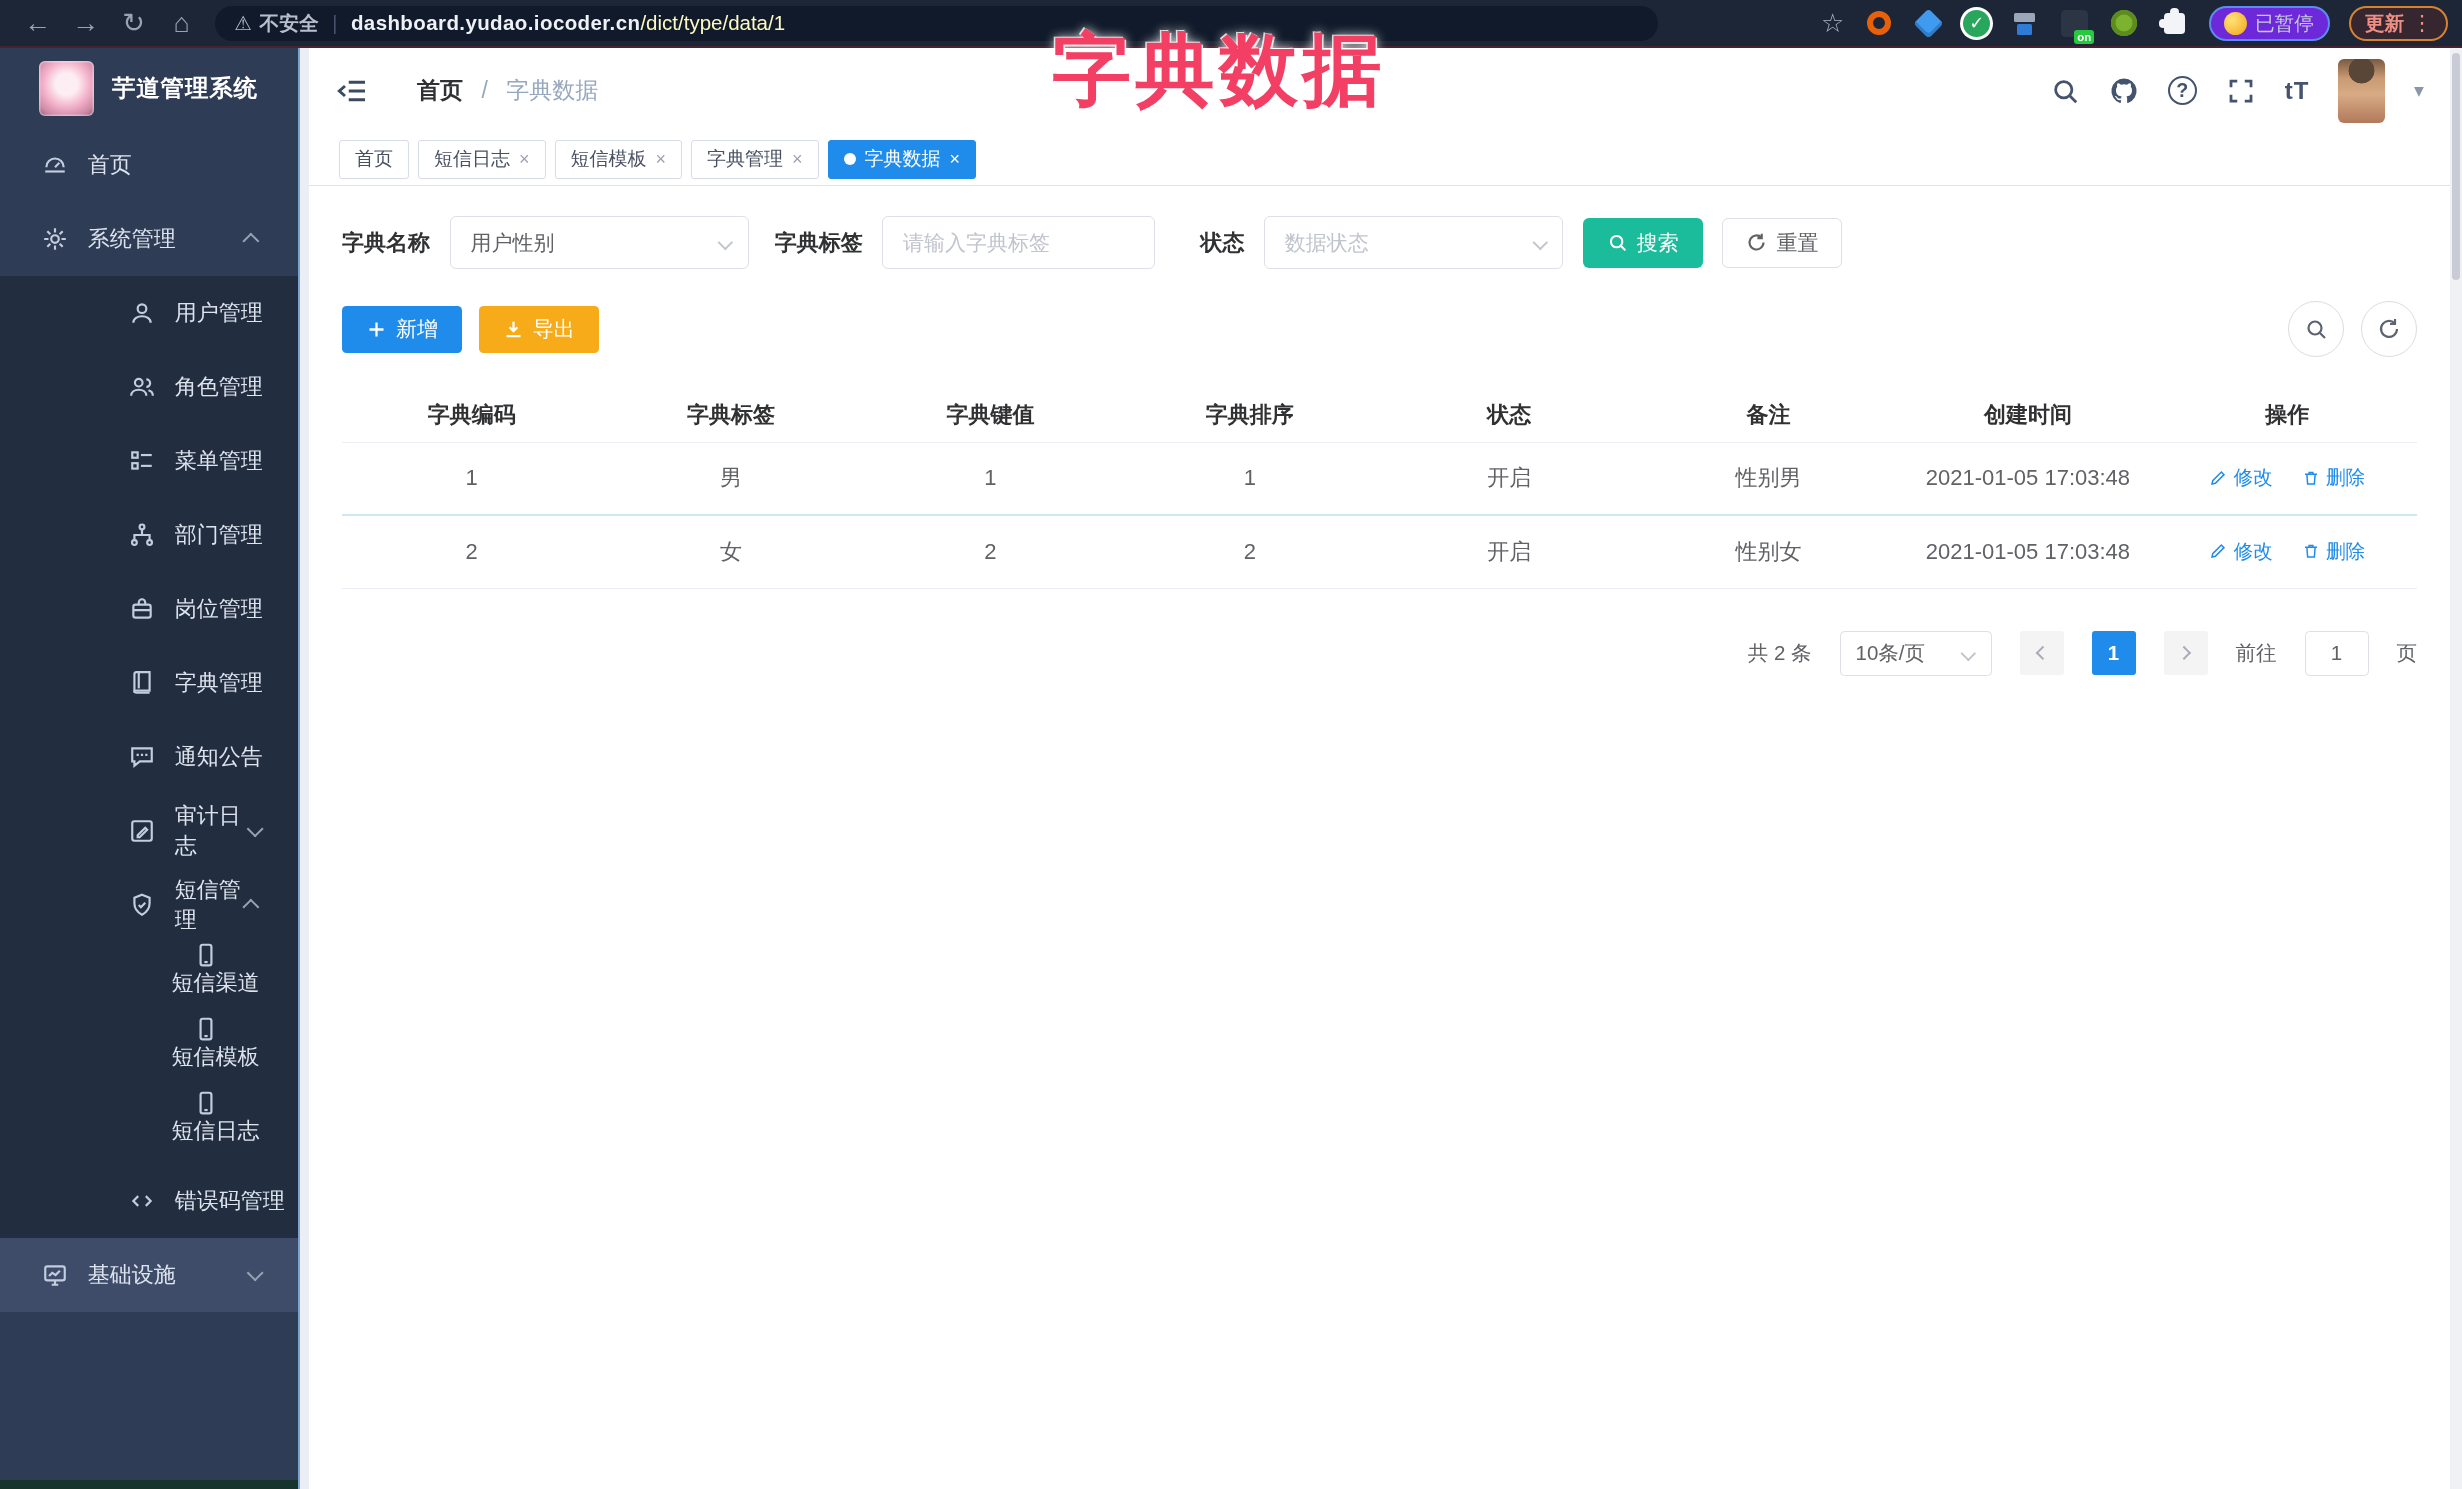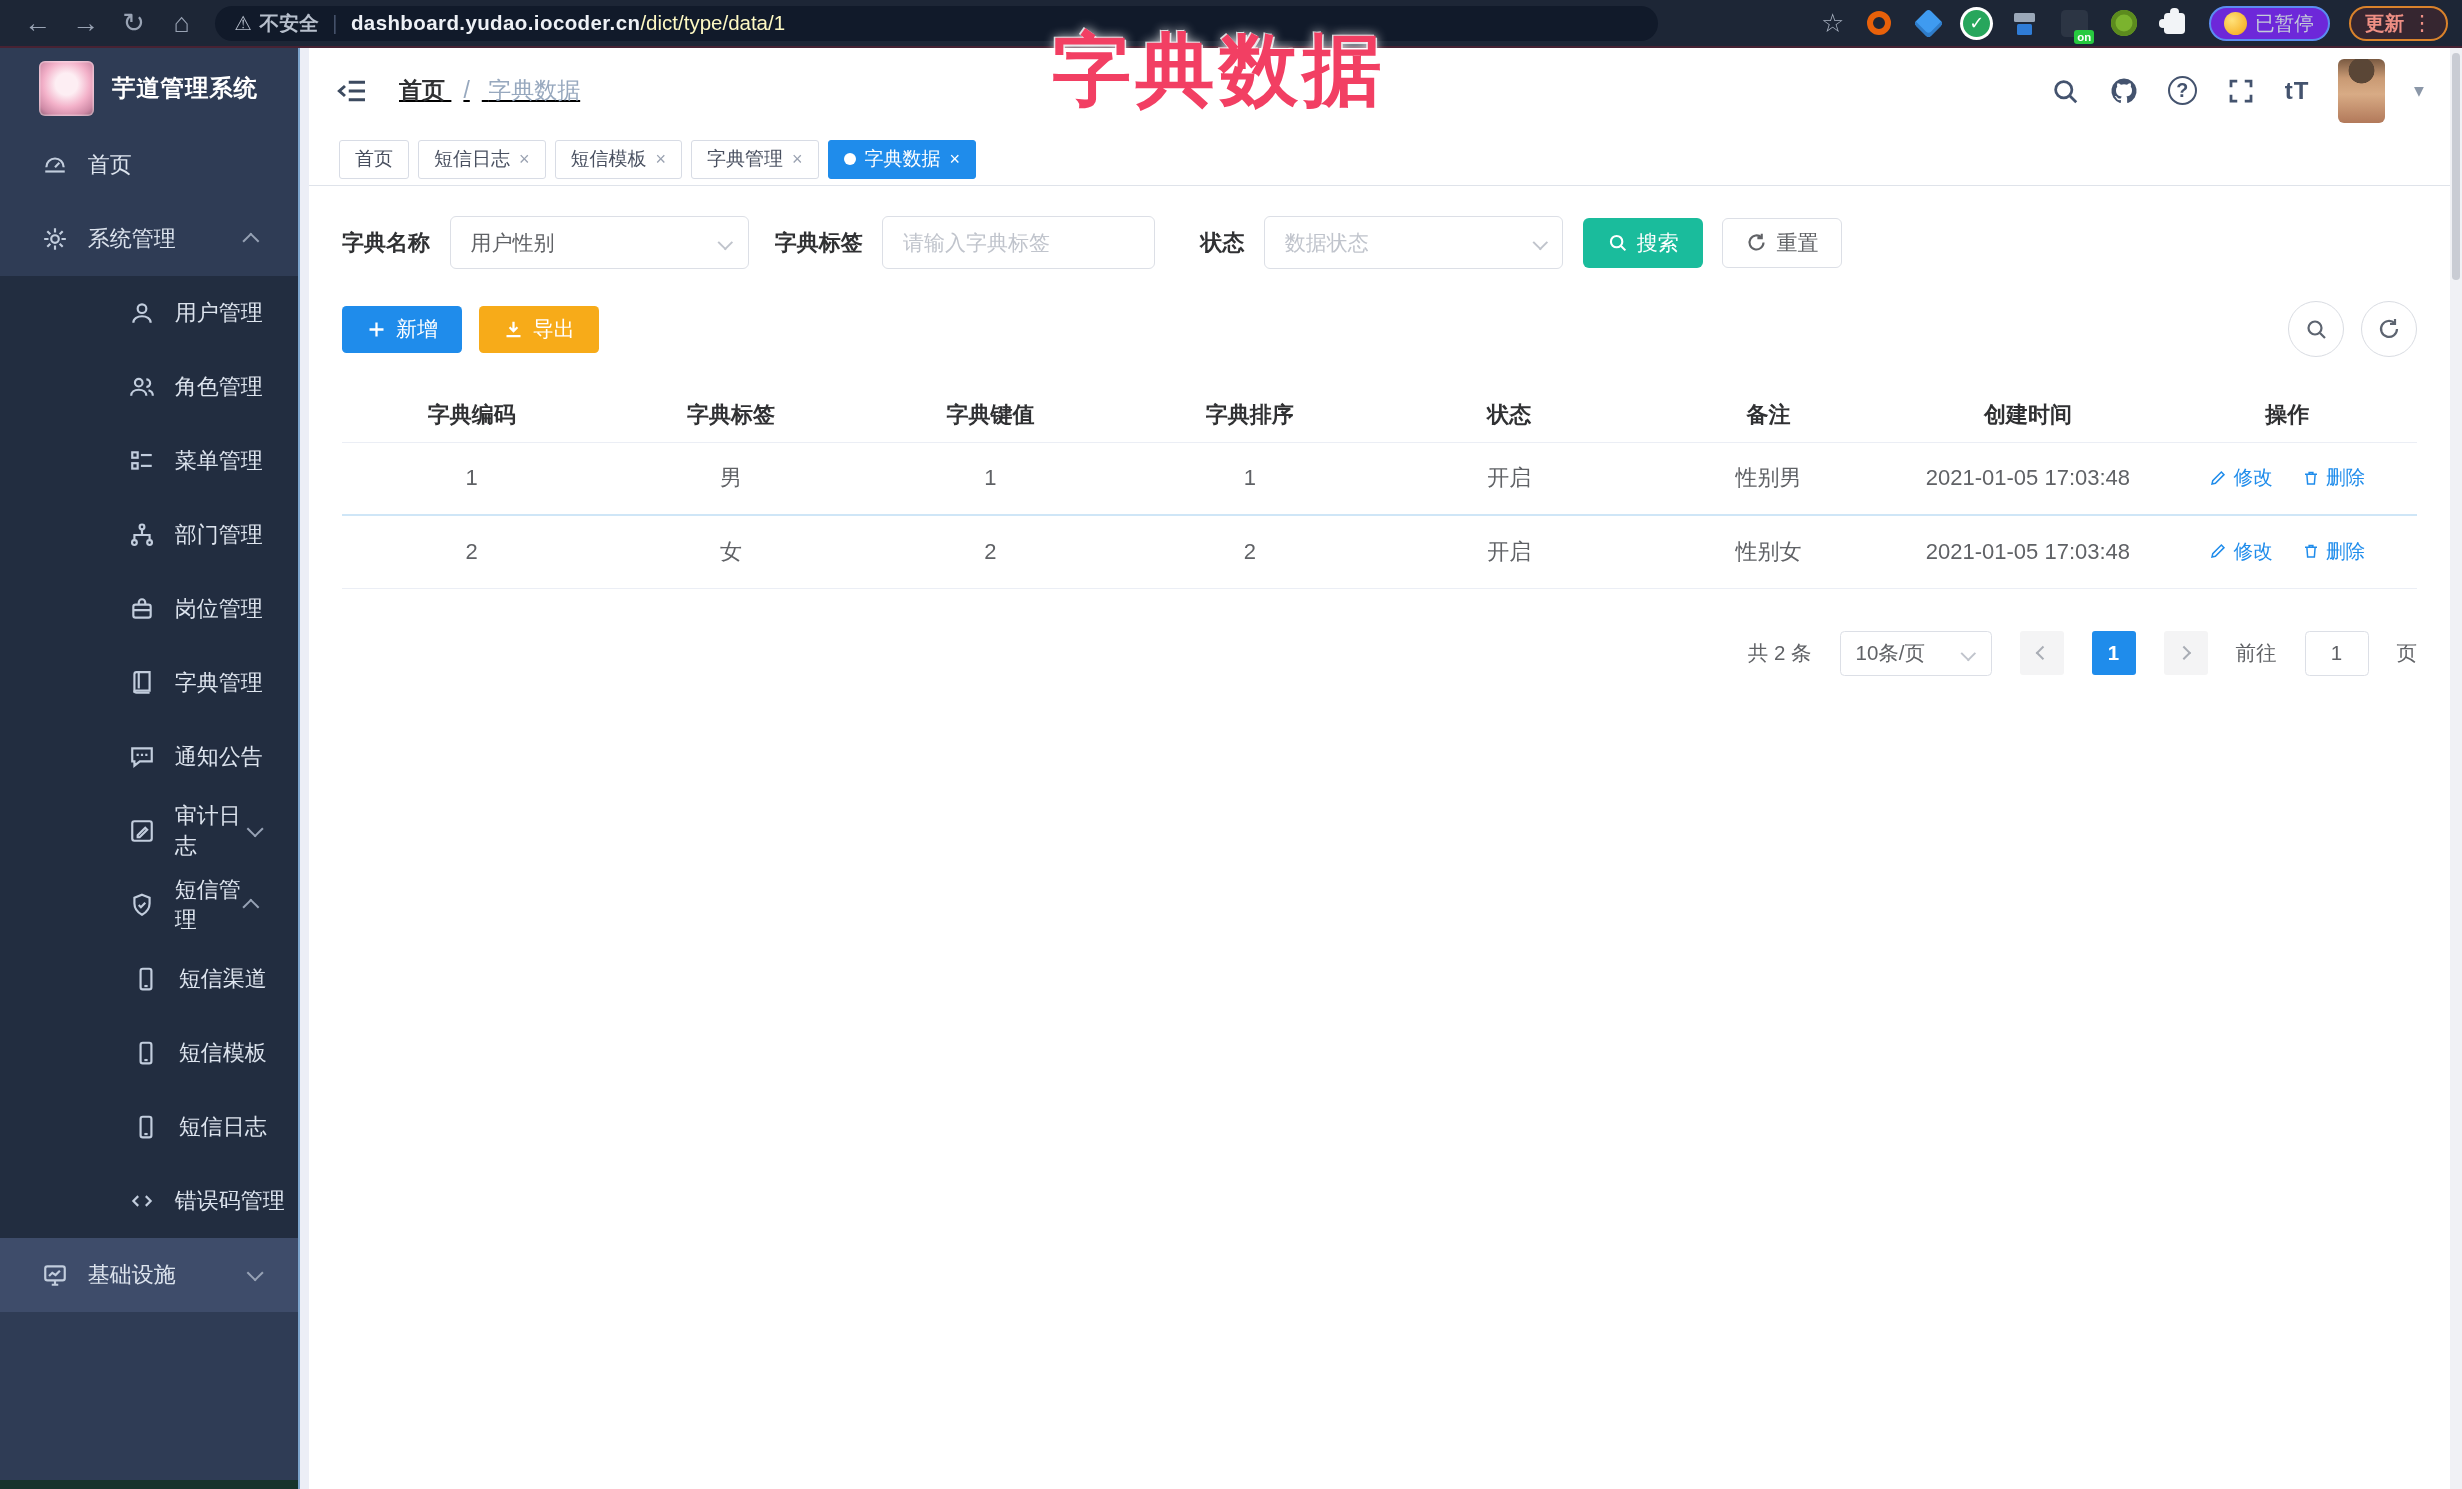--- a/index.html
+++ b/index.html
@@ -58,36 +58,36 @@
   }
   .side-track { position:absolute; left:298px; top:48px; width:11.4px; height:1441px; background:#eceef6; border-left:2.3px solid #7ca4cc; z-index:2; }
   .logo-row { height:80px; display:flex; align-items:center; padding-left:39px; gap:18px; }
   .logo-img { width:55px; height:55px; border-radius:6px; flex:0 0 auto;
     background:radial-gradient(circle at 50% 42%, #fdeef3 0 26%, #f3b1c9 55%, #cf8aa6 80%, #8a5f74); box-shadow:inset 0 0 0 1.5px rgba(255,255,255,.35); }
   .logo-title { color:#fff; font-size:23.5px; font-weight:bold; letter-spacing:0.8px; }
   .mi { height:74px; display:flex; align-items:center; color:#dde4ee; font-size:22px; cursor:pointer; }
   .mi .ic { width:26px; height:26px; margin-right:19.7px; color:#c2cddd; flex:0 0 auto; }
   .mi.lvl0 { padding-left:42px; }
   .mi.lvl1 { padding-left:85px;margin-left:44px; }
-  .mi.lvl2 { padding-left:133px; }
+  .mi.lvl2 { padding-left:133px;flex-direction:column; }
   .submenu { background:#222d40; }
   .mi.infra { background:#3e4c6a; }
   .chev { width:12px; height:12px; border-right:2.3px solid #97a2b5; border-bottom:2.3px solid #97a2b5; margin-left:auto; margin-right:39px; flex:0 0 auto; }
   .chev.down { transform:rotate(45deg) translateY(-3px); }
   .chev.up   { transform:rotate(-135deg) translateY(-3px); }
   .sidebar-bottom-strip { position:absolute; left:0; bottom:0; width:298px; height:9px; background:#16332c; z-index:3; }
 
   
   .main { position:absolute; left:309px; top:48px; width:2141px; height:1441px; background:#fff; }
   .page-scrollbar { position:absolute; right:0; top:48px; width:12px; height:1441px; background:#f0f1f5; z-index:4; }
   .page-scrollbar .thumb { position:absolute; left:2.3px; top:4.5px; width:7.6px; height:227px; border-radius:3.8px; background:#c9ccd4; }
 
   .topbar { height:85px; display:flex; align-items:center; padding:0 26px; }
   .fold-icon { width:35px; height:30px; color:#3c4a5f; }
-  .breadcrumb { margin-left:29px; font-size:23px;text-decoration:underline; }
+  .breadcrumb { margin-left:47px; font-size:23px; }
   .bc-home { color:#303133; font-weight:bold; }
   .bc-sep { color:#97a8be; margin:0 12px; }
   .bc-cur { color:#97a8be; }
   .topbar-right { margin-left:auto; display:flex; align-items:center; gap:29px; }
   .tb-ic { width:30px; height:30px; color:#44536e; }
   .q-circle { width:29px; height:29px; border:2.3px solid #44536e; border-radius:50%; color:#44536e; font-size:19.7px; font-weight:bold; display:flex; align-items:center; justify-content:center; }
   .tT { font-size:24px; color:#44536e; font-weight:bold; letter-spacing:0.8px; }
   .avatar { width:47px; height:64px; border-radius:6px; background:
      radial-gradient(circle at 50% 18%, #5a4636 0 22%, transparent 23%),
      linear-gradient(180deg,#7a5a42 0%, #c99a74 30%, #d8ab85 55%, #b2795a 100%); }

